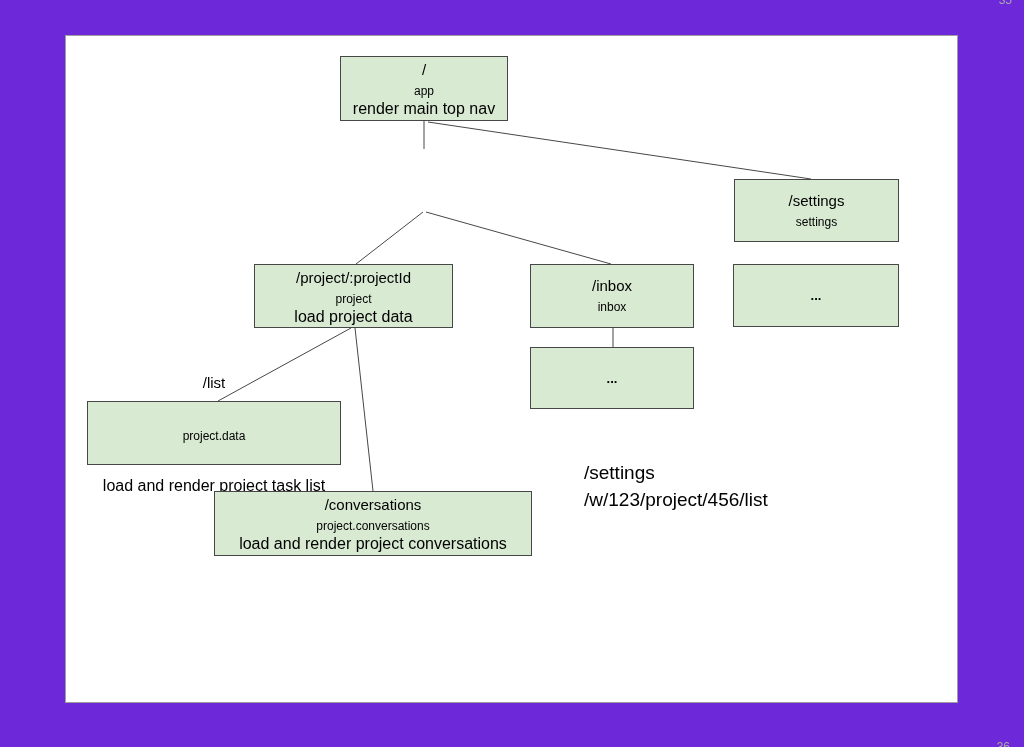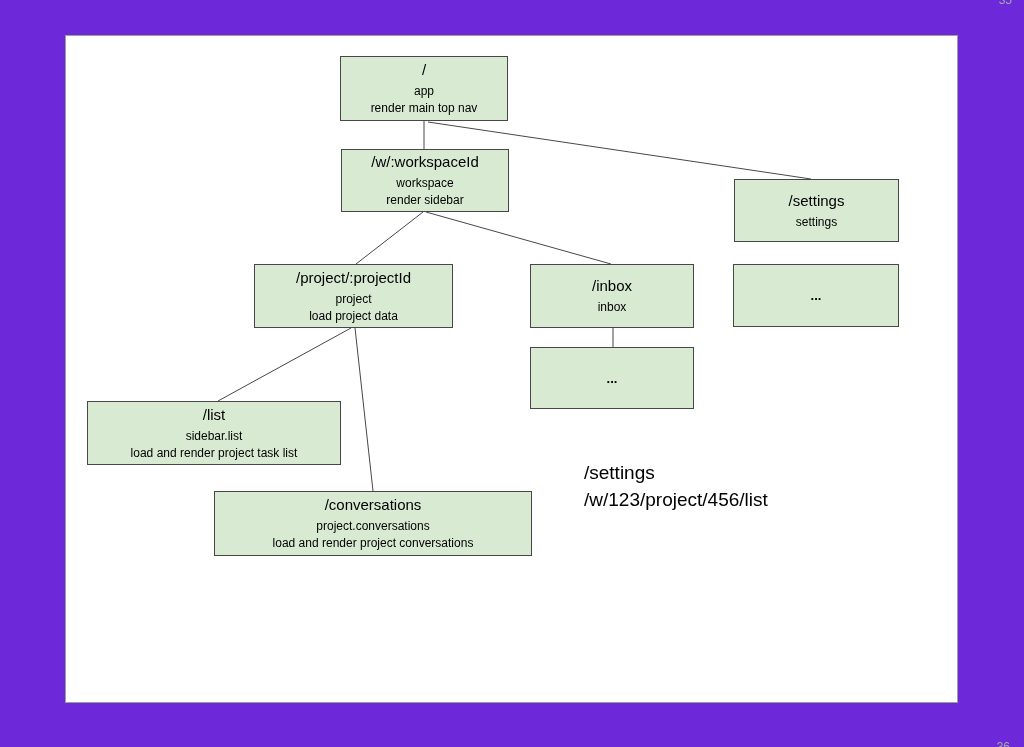--- a/index.html
+++ b/index.html
@@ -41,31 +41,31 @@
     border: 1px solid #474747;
     display: flex;
     flex-direction: column;
     align-items: center;
     justify-content: center;
     text-align: center;
     color: #000;
   }
   .node .rpath  { font-size: 15px; line-height: 20px; margin-bottom: 3px; }
   .node .rname  { font-size: 12px; line-height: 17px; font-weight: normal; }
-  .node .rdesc  { font-size: 12px; line-height: 17px; }
+  .node .rdesc  { font-size: 16px; line-height: 17px; }
   .node .rmore  { font-size: 13px; line-height: 17px; font-weight: bold; }
 
   .node-app            { left: 274px; top: 20px;  width: 168px; height: 65px; }
   .node-workspace      { left: 275px; top: 113px; width: 168px; height: 63px; }
   .node-settings       { left: 668px; top: 143px; width: 165px; height: 63px; }
   .node-settings-more  { left: 667px; top: 228px; width: 166px; height: 63px; }
   .node-project        { left: 188px; top: 228px; width: 199px; height: 64px; }
   .node-inbox          { left: 464px; top: 228px; width: 164px; height: 64px; }
   .node-inbox-more     { left: 464px; top: 311px; width: 164px; height: 62px; }
-  .node-list           { left: 21px;  top: 365px; width: 254px; height: 64px; }
+  .node-list           { left: 21px;  top: 365px; width: 254px; height: 64px; gap: 32px; }
   .node-conversations  { left: 148px; top: 455px; width: 318px; height: 65px; text-align: center; }
 
   .examples {
     position: absolute;
     left: 518px; top: 423px;
     font-size: 19px;
     line-height: 27px;
     color: #000;
   }
   .examples div { white-space: nowrap; }
@@ -88,25 +88,20 @@
       <line x1="289" y1="292" x2="307" y2="455" stroke="#474747" stroke-width="1"></line>
       <line x1="547" y1="292" x2="547" y2="311" stroke="#474747" stroke-width="1"></line>
     </svg>
 
     <div class="node node-app">
       <div class="rpath">/</div>
       <div class="rname">app</div>
       <div class="rdesc">render main top nav</div>
     </div>
 
-    <div class="node node-workspace">
-      <div class="rpath">/w/:workspaceId</div>
-      <div class="rname">workspace</div>
-      <div class="rdesc">render sidebar</div>
-    </div>
 
     <div class="node node-settings">
       <div class="rpath">/settings</div>
       <div class="rname">settings</div>
     </div>
 
     <div class="node node-settings-more">
       <div class="rmore">...</div>
     </div>
 
@@ -120,21 +115,21 @@
       <div class="rname">project</div>
       <div class="rdesc">load project data</div>
     </div>
 
     <div class="node node-inbox-more">
       <div class="rmore">...</div>
     </div>
 
     <div class="node node-list">
       <div class="rpath">/list</div>
-      <div class="rname">sidebar.list</div>
+      <div class="rname">project.data</div>
       <div class="rdesc">load and render project task list</div>
     </div>
 
     <div class="node node-conversations">
       <div class="rpath">/conversations</div>
       <div class="rname">project.conversations</div>
       <div class="rdesc">load and render project conversations</div>
     </div>
 
     <div class="examples">

